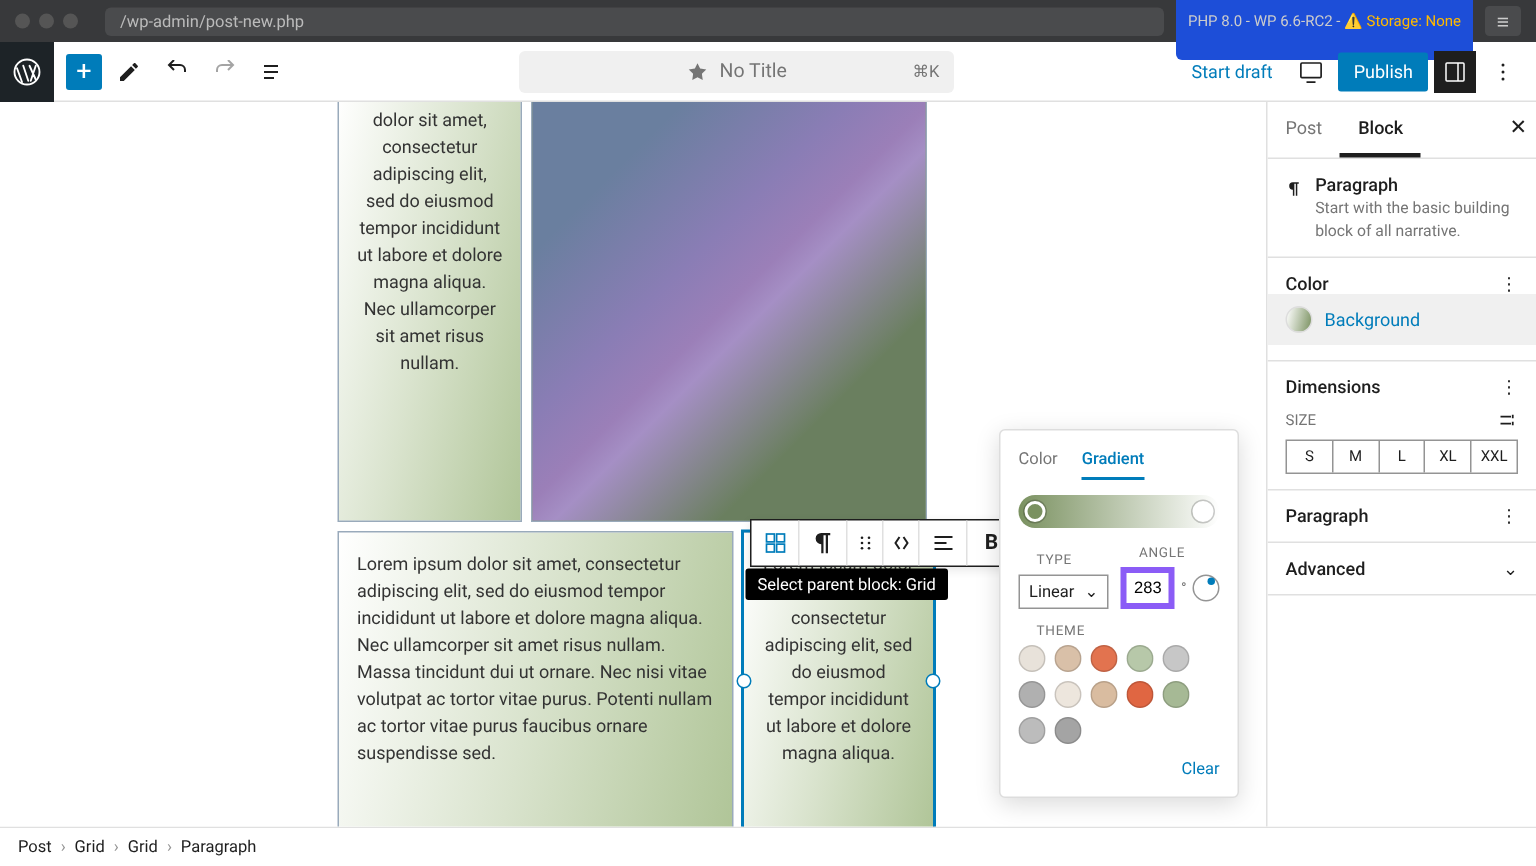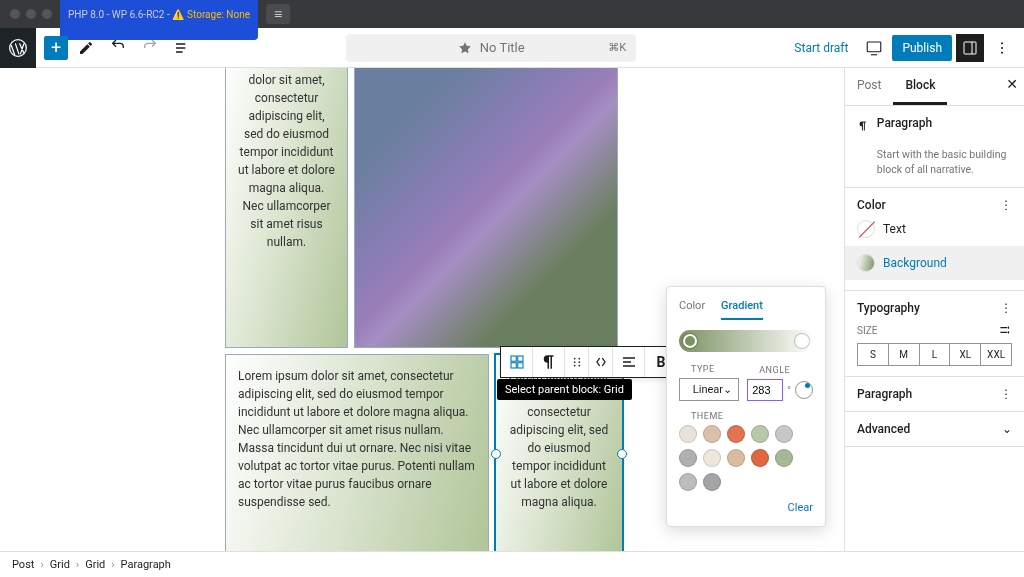--- a/index.html
+++ b/index.html
@@ -54,37 +54,37 @@
 
 
 .popover { position: absolute; left: 666px; top: 218px; width: 160px; background: #fff; border: 1px solid #ddd; border-radius: 4px; box-shadow: 0 4px 16px rgba(0,0,0,0.15); padding: 12px; }
 .popover-tabs { display: flex; gap: 16px; margin-bottom: 10px; font-size: 11px; }
 .popover-tab { color: #757575; padding-bottom: 6px; }
 .popover-tab.active { color: #007cba; border-bottom: 2px solid #007cba; font-weight: 500; }
 .gradient-bar { height: 22px; border-radius: 11px; background: linear-gradient(90deg, #7a9160, #fff); position: relative; margin-bottom: 12px; }
 .gradient-stop { position: absolute; width: 14px; height: 14px; border: 2px solid #fff; border-radius: 50%; top: 4px; box-shadow: 0 0 0 1px rgba(0,0,0,0.2); }
 .popover-label { font-size: 9px; color: #757575; text-transform: uppercase; letter-spacing: 0.5px; margin-bottom: 4px; margin-left: 12px; }
 .popover-row { display: flex; gap: 8px; margin-bottom: 10px; align-items: flex-end; }
-.popover-select { flex: 1; border: 1px solid #949494; padding: 4px 6px; font-size: 11px; display: flex; justify-content: flex-end; align-items: center; }
+.popover-select { flex: 1; border: 1px solid #949494; padding: 4px 6px; font-size: 11px; display: flex; justify-content: space-between; align-items: center; }
 .popover-input-grp { display: flex; align-items: center; gap: 4px; }
-.popover-input { width: 36px; border: 1px solid #8b5cf6; padding: 4px; font-size: 11px; text-align: left; }
+.popover-input { width: 36px; border: 4px solid #8b5cf6; padding: 4px; font-size: 11px; text-align: center; }
 .angle-circle { width: 18px; height: 18px; border: 1.5px solid #949494; border-radius: 50%; position: relative; }
 .angle-dot { position: absolute; width: 5px; height: 5px; background: #007cba; border-radius: 50%; top: 1px; right: 2px; }
 .swatches { display: flex; flex-wrap: wrap; gap: 6px; }
 .swatch { width: 18px; height: 18px; border-radius: 50%; border: 1px solid rgba(0,0,0,0.15); }
 .clear-link { text-align: right; color: #007cba; font-size: 11px; margin-top: 10px; }
 
 
 .sb-tabs { display: flex; border-bottom: 1px solid #e0e0e0; position: relative; }
 .sb-tab { padding: 10px 12px; font-size: 12px; color: #757575; }
 .sb-tab.active { color: #1e1e1e; border-bottom: 3px solid #1e1e1e; font-weight: 500; }
 .sb-close { position: absolute; right: 6px; top: 8px; font-size: 14px; color: #1e1e1e; }
 .sb-section { padding: 10px 12px; border-bottom: 1px solid #e0e0e0; }
 .sb-block-header { display: flex; gap: 8px; align-items: flex-start; }
-.sb-block-desc { font-size: 10.5px; color: #757575; line-height: 1.4; margin-top: 18px; }
+.sb-block-desc { font-size: 10.5px; color: #757575; line-height: 1.4; margin-top: 2px; }
 .sb-sec-title { font-size: 12px; font-weight: 500; display: flex; justify-content: space-between; align-items: center; }
 .sb-color-row { display: flex; align-items: center; gap: 8px; padding: 8px 0; font-size: 12px; }
 .sb-color-row.active { color: #007cba; background: #f0f0f0; margin: 0 -12px; padding: 8px 12px; }
 .sb-swatch { width: 18px; height: 18px; border-radius: 50%; border: 1px solid #ddd; }
 .sb-size-row { display: flex; border: 1px solid #949494; margin-top: 6px; }
 .sb-size-btn { flex: 1; text-align: center; padding: 5px 0; font-size: 10px; border-right: 1px solid #949494; }
 .sb-size-btn:last-child { border-right: none; }
 .sb-dim-row { display: flex; gap: 8px; margin-top: 8px; }
 .sb-dim-col { flex: 1; }
 .sb-dim-label { font-size: 9px; color: #757575; text-transform: uppercase; margin-bottom: 3px; }
@@ -99,20 +99,21 @@
 </style>
 </head>
 <body>
 
 <div class="browser-chrome">
   <div class="traffic-lights">
     <div class="traffic-light"></div>
     <div class="traffic-light"></div>
     <div class="traffic-light"></div>
   </div>
+  <div class="url-bar">/wp-admin/post-new.php</div>
   <div class="env-badge">
     <span>PHP 8.0 - WP 6.6-RC2 -</span> <span class="storage-warn">⚠️ Storage: None</span>
   </div>
   <div class="hamburger">≡</div>
 </div>
 
 <div class="wp-topbar">
   <div class="wp-logo">
     <svg viewBox="0 0 24 24" fill="none" stroke="#fff" stroke-width="1.5">
         <circle cx="12" cy="12" r="10"></circle>
@@ -296,34 +297,28 @@
           <div style="font-weight:500;font-size:12px">Paragraph</div>
           <div class="sb-block-desc">Start with the basic building block of all narrative.</div>
         </div>
       </div>
     </div>
     <div class="sb-section">
       <div class="sb-sec-title">
         <span>Color</span>
         <span>⋮</span>
       </div>
-      <div class="sb-color-row">
-        <div class="sb-swatch" style="background:#fff;position:relative">
-          <div style="position:absolute;width:22px;height:1px;background:#d33;transform:rotate(-45deg);top:8px;left:-2px"></div>
-        </div>
-        <span>Text</span>
-      </div>
       <div class="sb-color-row active">
         <div class="sb-swatch" style="background:linear-gradient(283deg,#7a9160,#fff)"></div>
         <span>Background</span>
       </div>
     </div>
     <div class="sb-section">
       <div class="sb-sec-title">
-        <span>Typography</span>
+        <span>Dimensions</span>
         <span>⋮</span>
       </div>
       <div style="display:flex;justify-content:space-between;align-items:center;margin-top:8px">
         <span class="sb-label-sm">SIZE</span>
         <span>
             <svg width="14" height="14" viewBox="0 0 24 24" fill="none" stroke="currentColor" stroke-width="2">
               <path d="M4 8h12M4 16h12M18 6v4M18 14v4"></path>
             </svg>
           </span>
       </div>

